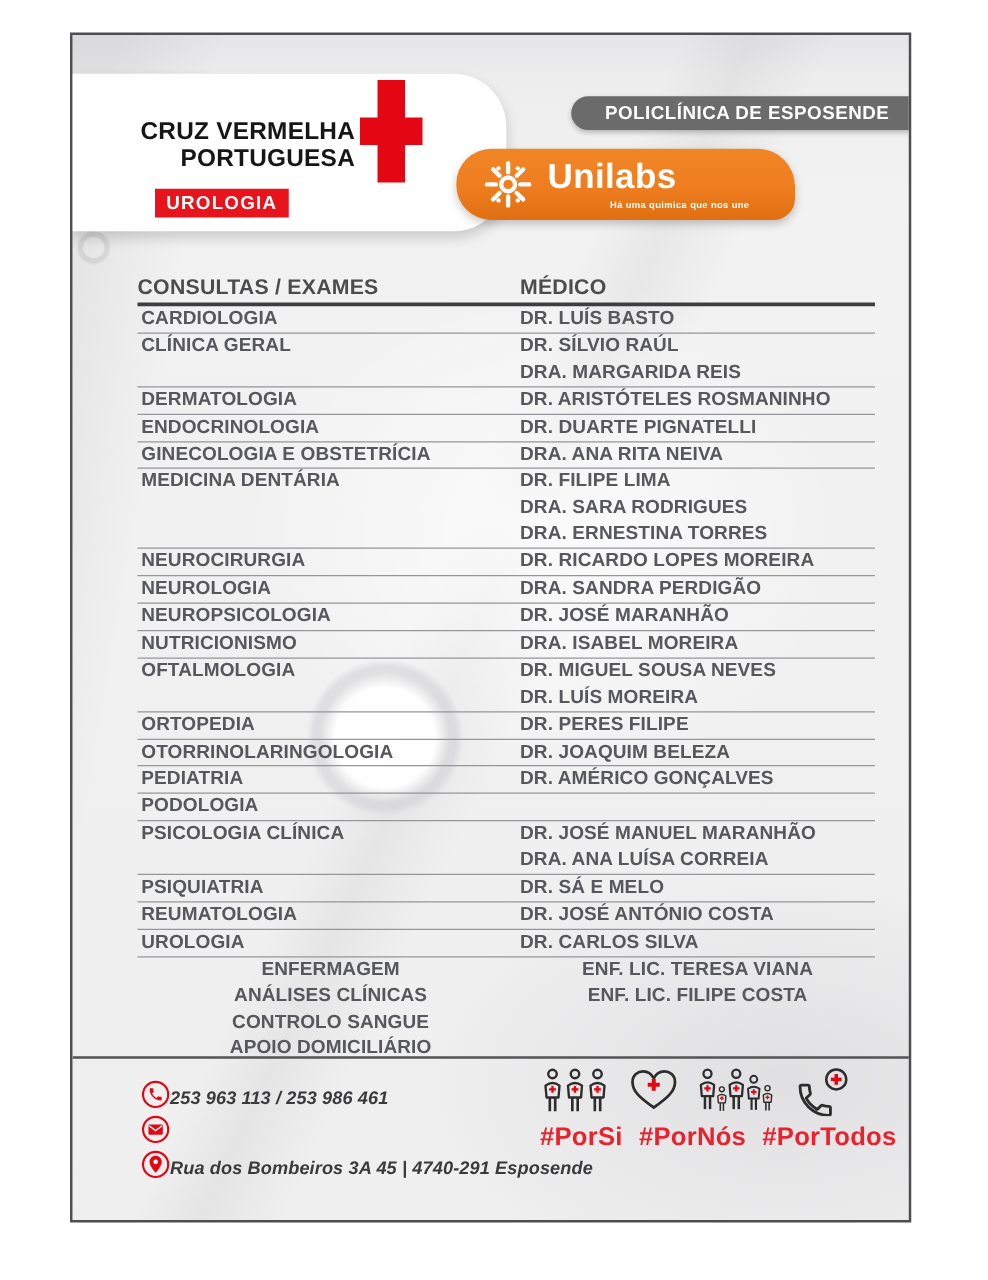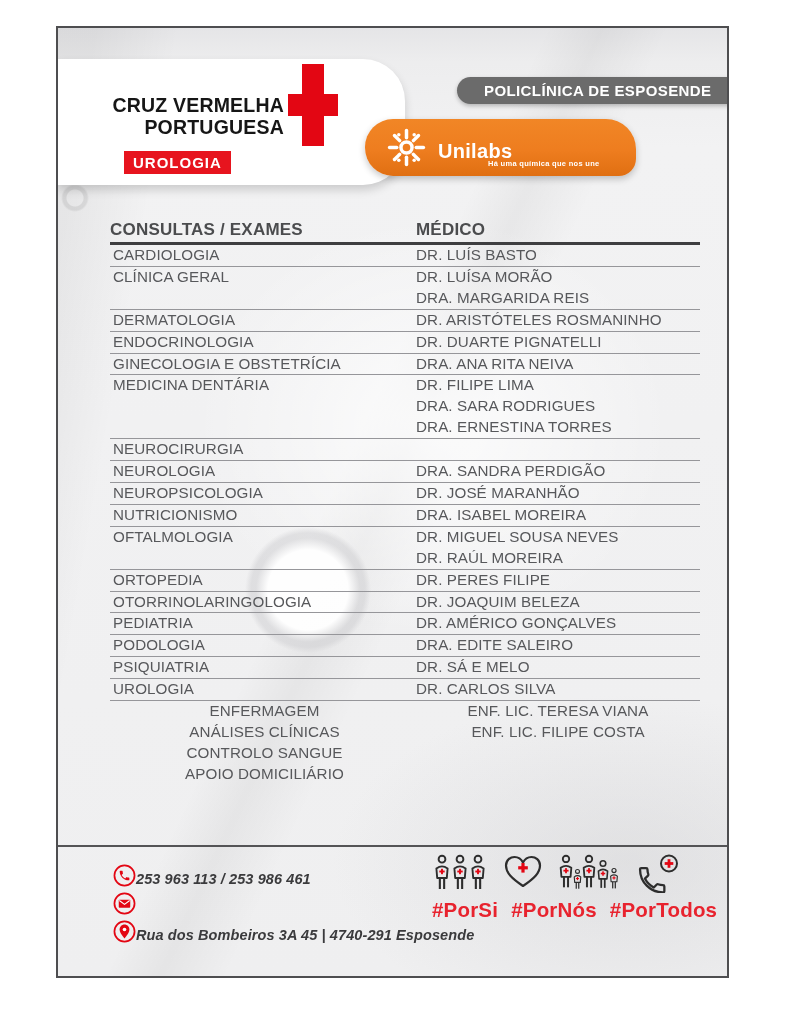--- a/index.html
+++ b/index.html
@@ -23,32 +23,32 @@
   .cross .v{position:absolute;left:14px;top:0;width:22px;height:82px;background:var(--red);}
   .cross .h{position:absolute;left:0;top:30px;width:50px;height:22px;background:var(--red);}
   .esposende{position:absolute;left:66px;top:92px;background:var(--red-badge);color:#fff;
     font-weight:800;font-size:15px;line-height:23px;padding:0 9px;letter-spacing:1px;}
   .banner{position:absolute;left:399px;top:49px;width:274px;height:27px;background:var(--banner-gray);
     border-radius:15px 0 0 15px;color:#fff;font-weight:700;font-size:15px;line-height:27px;
     padding-left:27px;box-sizing:border-box;letter-spacing:.4px;box-shadow:0 2px 4px rgba(0,0,0,.25);}
   .unilabs{position:absolute;left:307px;top:91px;width:271px;height:57px;
     background:linear-gradient(180deg,#f18626 0%, var(--orange) 55%, #e06f12 100%);
     border-radius:28px 30px 17px 28px;box-shadow:0 3px 7px rgba(0,0,0,.22);}
-  .unilabs-name{position:absolute;left:73px;top:6px;color:#fff;font-weight:700;font-size:20px;letter-spacing:.3px;margin-top:15px;}
+  .unilabs-name{position:absolute;left:73px;top:6px;color:#fff;font-weight:700;font-size:28px;letter-spacing:.3px;}
   .unilabs-tagline{position:absolute;left:75px;top:40px;color:#fff;font-weight:700;font-size:7.5px;letter-spacing:.3px;padding-left:48px;}
   .unilabs-mark{position:absolute;left:21px;top:8px;}
   
   .table{position:absolute;left:52px;top:189px;width:590px;color:#57585b;}
   .thead{display:flex;font-weight:700;font-size:17px;line-height:25px;color:#4b4c4e;
     border-bottom:3px solid #3e3e40;letter-spacing:.2px;}
   .th1{width:306px;}
   .th2{flex:1;}
   .tgroup{border-bottom:1px solid #96969a;}
   .tgroup:last-child{border-bottom:none;text-align:center;}
-  .trow{display:flex;font-size:15.2px;line-height:20.9px;letter-spacing:.1px;}
+  .trow{display:flex;font-size:15.2px;line-height:20.9px;letter-spacing:.1px;font-weight:bold;}
   .tcell.c1{width:306px;padding-left:3px;box-sizing:border-box;}
   .tcell.c2{flex:1;}
   
   .footer-line{position:absolute;left:0;top:817px;width:673px;height:2px;background:#545456;}
   .contacts{position:absolute;left:55px;top:831px;}
   .contact-row{display:flex;align-items:flex-end;height:28px;font-style:italic;}
   .contact-text{font-size:14.5px;font-weight:700;color:#3a3a3c;letter-spacing:.1px;}
   .campaign{position:absolute;left:374px;top:823px;width:272px;}
   .campaign-icons{display:flex;align-items:flex-end;gap:13px;height:42px;}
   .hashtags{display:flex;gap:13px;margin-top:5px;font-size:20.5px;font-weight:800;color:var(--red-hashtag);letter-spacing:.2px;align-items:center;}
@@ -118,21 +118,21 @@
     <div>
         <div class="tgroup">
           <div class="trow">
             <div class="tcell c1">CARDIOLOGIA</div>
             <div class="tcell c2">DR. LUÍS BASTO</div>
           </div>
         </div>
         <div class="tgroup">
           <div class="trow">
             <div class="tcell c1">CLÍNICA GERAL</div>
-            <div class="tcell c2">DR. LUÍSA MORÃO</div>
+            <div class="tcell c2">DR. SÍLVIO RAÚL</div>
           </div>
           <div class="trow">
             <div class="tcell c1"></div>
             <div class="tcell c2">DRA. MARGARIDA REIS</div>
           </div>
         </div>
         <div class="tgroup">
           <div class="trow">
             <div class="tcell c1">DERMATOLOGIA</div>
             <div class="tcell c2">DR. ARISTÓTELES ROSMANINHO</div>
@@ -160,20 +160,21 @@
             <div class="tcell c2">DRA. SARA RODRIGUES</div>
           </div>
           <div class="trow">
             <div class="tcell c1"></div>
             <div class="tcell c2">DRA. ERNESTINA TORRES</div>
           </div>
         </div>
         <div class="tgroup">
           <div class="trow">
             <div class="tcell c1">NEUROCIRURGIA</div>
+            <div class="tcell c2">DR. RICARDO LOPES MOREIRA</div>
           </div>
         </div>
         <div class="tgroup">
           <div class="trow">
             <div class="tcell c1">NEUROLOGIA</div>
             <div class="tcell c2">DRA. SANDRA PERDIGÃO</div>
           </div>
         </div>
         <div class="tgroup">
           <div class="trow">
@@ -187,21 +188,21 @@
             <div class="tcell c2">DRA. ISABEL MOREIRA</div>
           </div>
         </div>
         <div class="tgroup">
           <div class="trow">
             <div class="tcell c1">OFTALMOLOGIA</div>
             <div class="tcell c2">DR. MIGUEL SOUSA NEVES</div>
           </div>
           <div class="trow">
             <div class="tcell c1"></div>
-            <div class="tcell c2">DR. RAÚL MOREIRA</div>
+            <div class="tcell c2">DR. LUÍS MOREIRA</div>
           </div>
         </div>
         <div class="tgroup">
           <div class="trow">
             <div class="tcell c1">ORTOPEDIA</div>
             <div class="tcell c2">DR. PERES FILIPE</div>
           </div>
         </div>
         <div class="tgroup">
           <div class="trow">
@@ -211,27 +212,42 @@
         </div>
         <div class="tgroup">
           <div class="trow">
             <div class="tcell c1">PEDIATRIA</div>
             <div class="tcell c2">DR. AMÉRICO GONÇALVES</div>
           </div>
         </div>
         <div class="tgroup">
           <div class="trow">
             <div class="tcell c1">PODOLOGIA</div>
-            <div class="tcell c2">DRA. EDITE SALEIRO</div>
+          </div>
+        </div>
+        <div class="tgroup">
+          <div class="trow">
+            <div class="tcell c1">PSICOLOGIA CLÍNICA</div>
+            <div class="tcell c2">DR. JOSÉ MANUEL MARANHÃO</div>
+          </div>
+          <div class="trow">
+            <div class="tcell c1"></div>
+            <div class="tcell c2">DRA. ANA LUÍSA CORREIA</div>
           </div>
         </div>
         <div class="tgroup">
           <div class="trow">
             <div class="tcell c1">PSIQUIATRIA</div>
             <div class="tcell c2">DR. SÁ E MELO</div>
+          </div>
+        </div>
+        <div class="tgroup">
+          <div class="trow">
+            <div class="tcell c1">REUMATOLOGIA</div>
+            <div class="tcell c2">DR. JOSÉ ANTÓNIO COSTA</div>
           </div>
         </div>
         <div class="tgroup">
           <div class="trow">
             <div class="tcell c1">UROLOGIA</div>
             <div class="tcell c2">DR. CARLOS SILVA</div>
           </div>
         </div>
         <div class="tgroup">
           <div class="trow">

